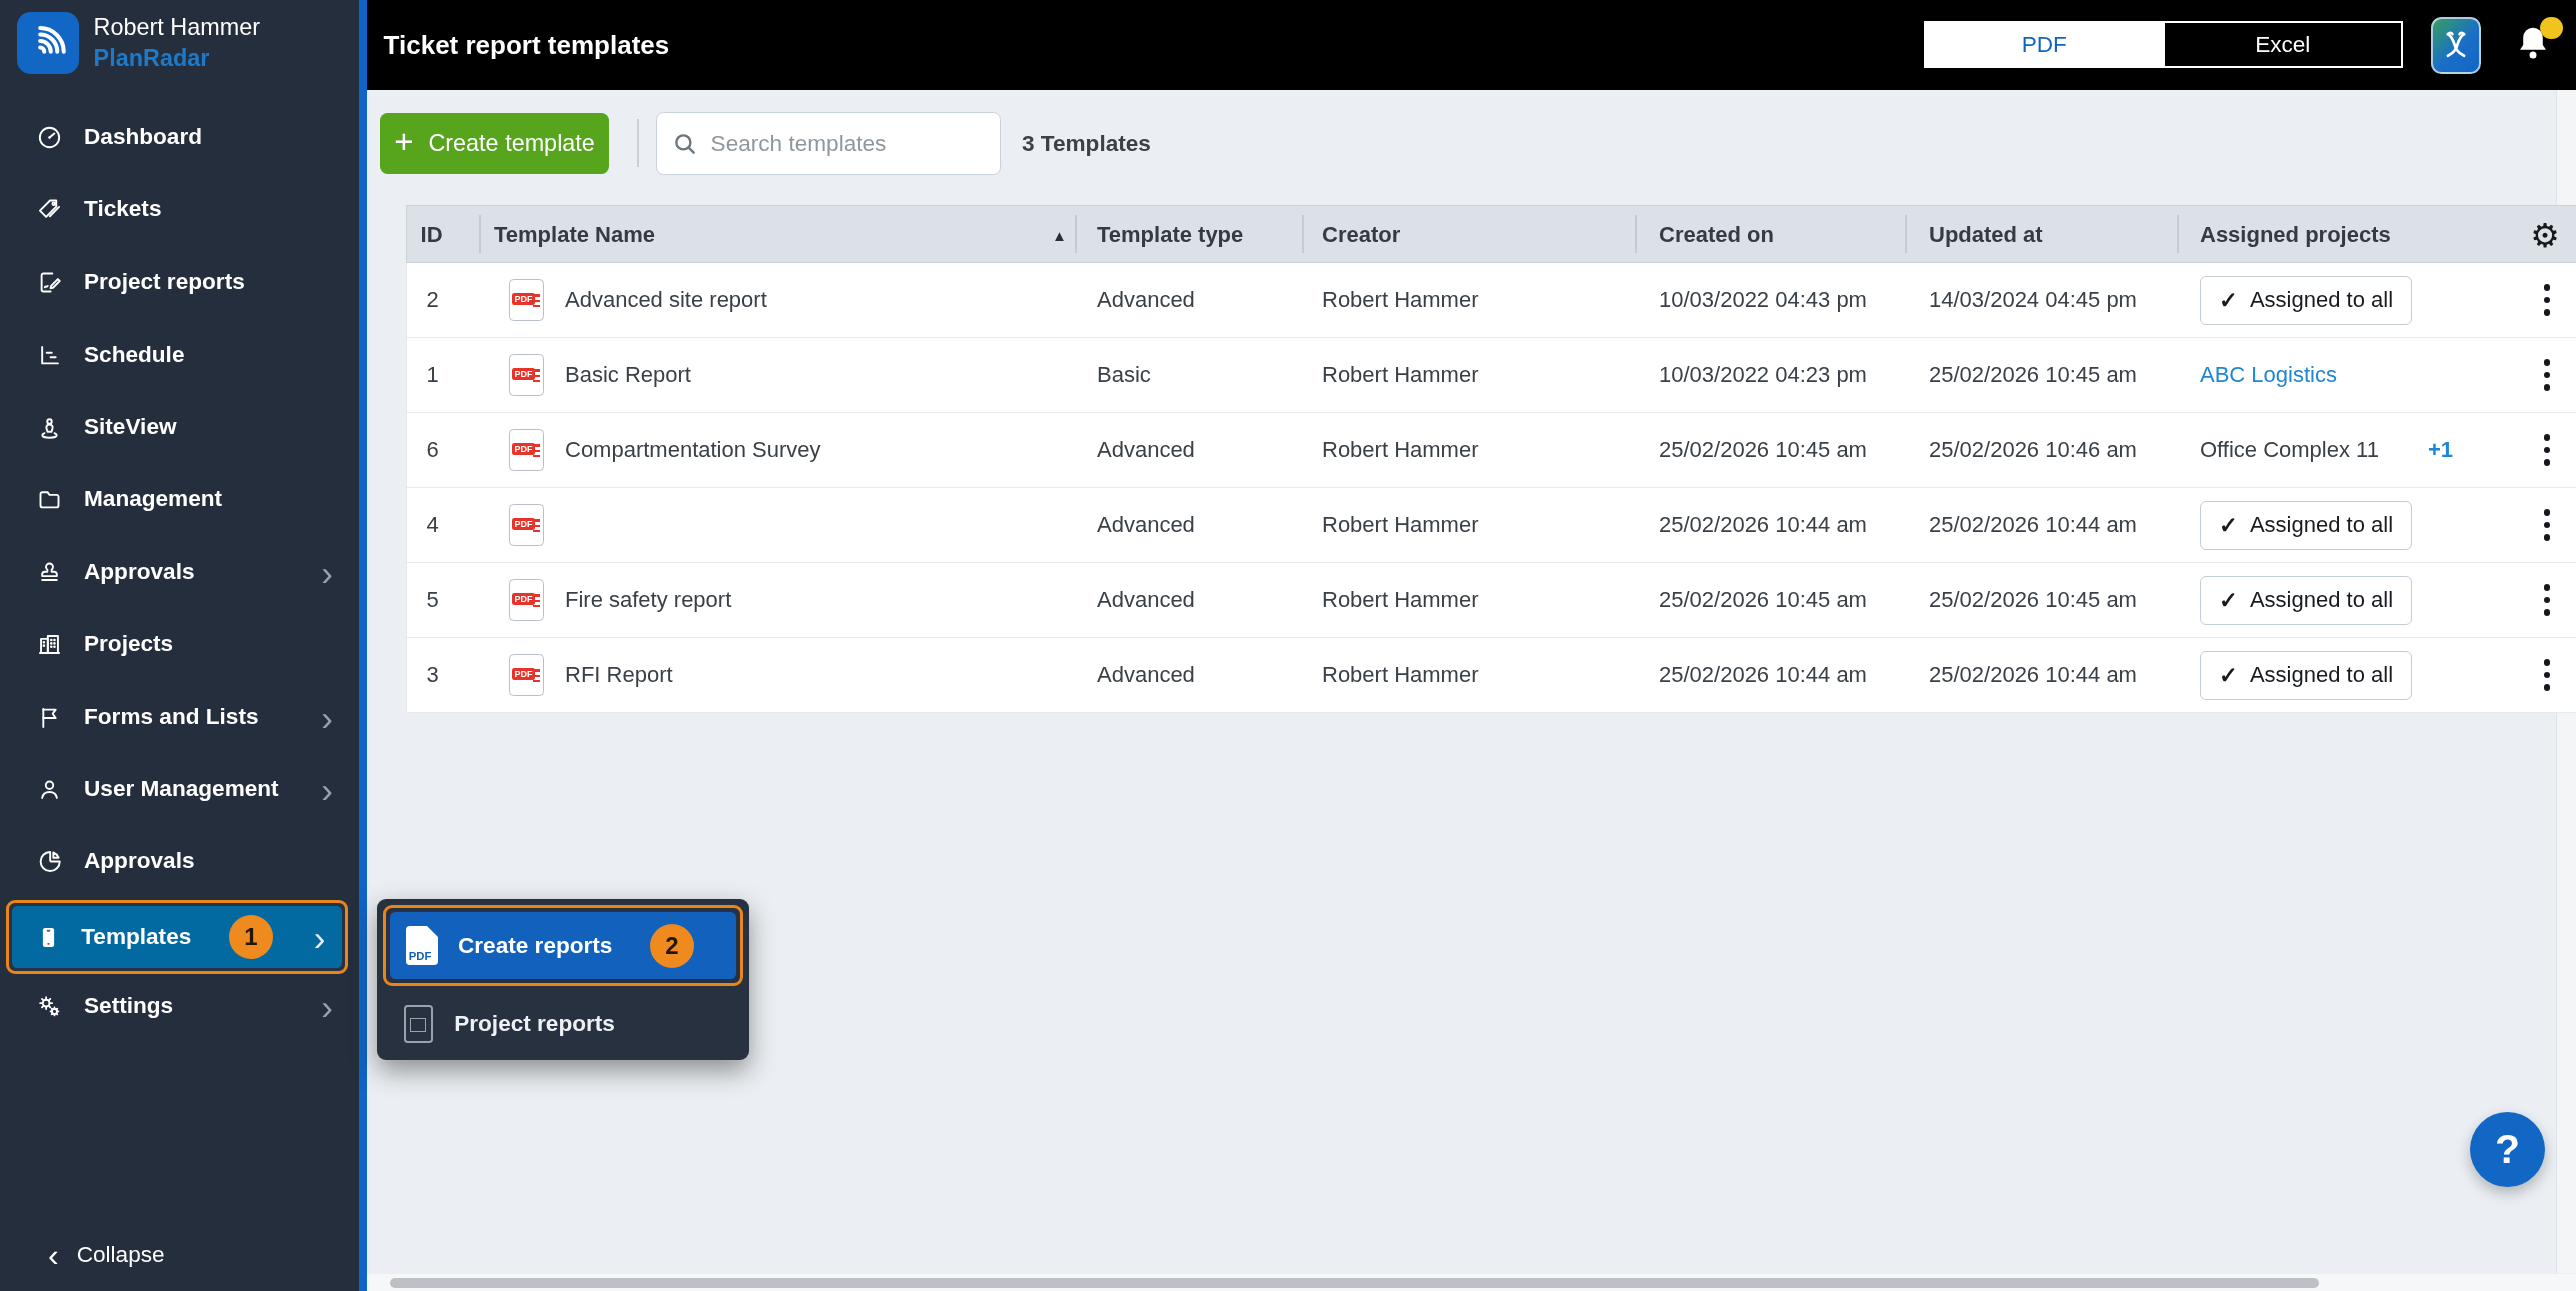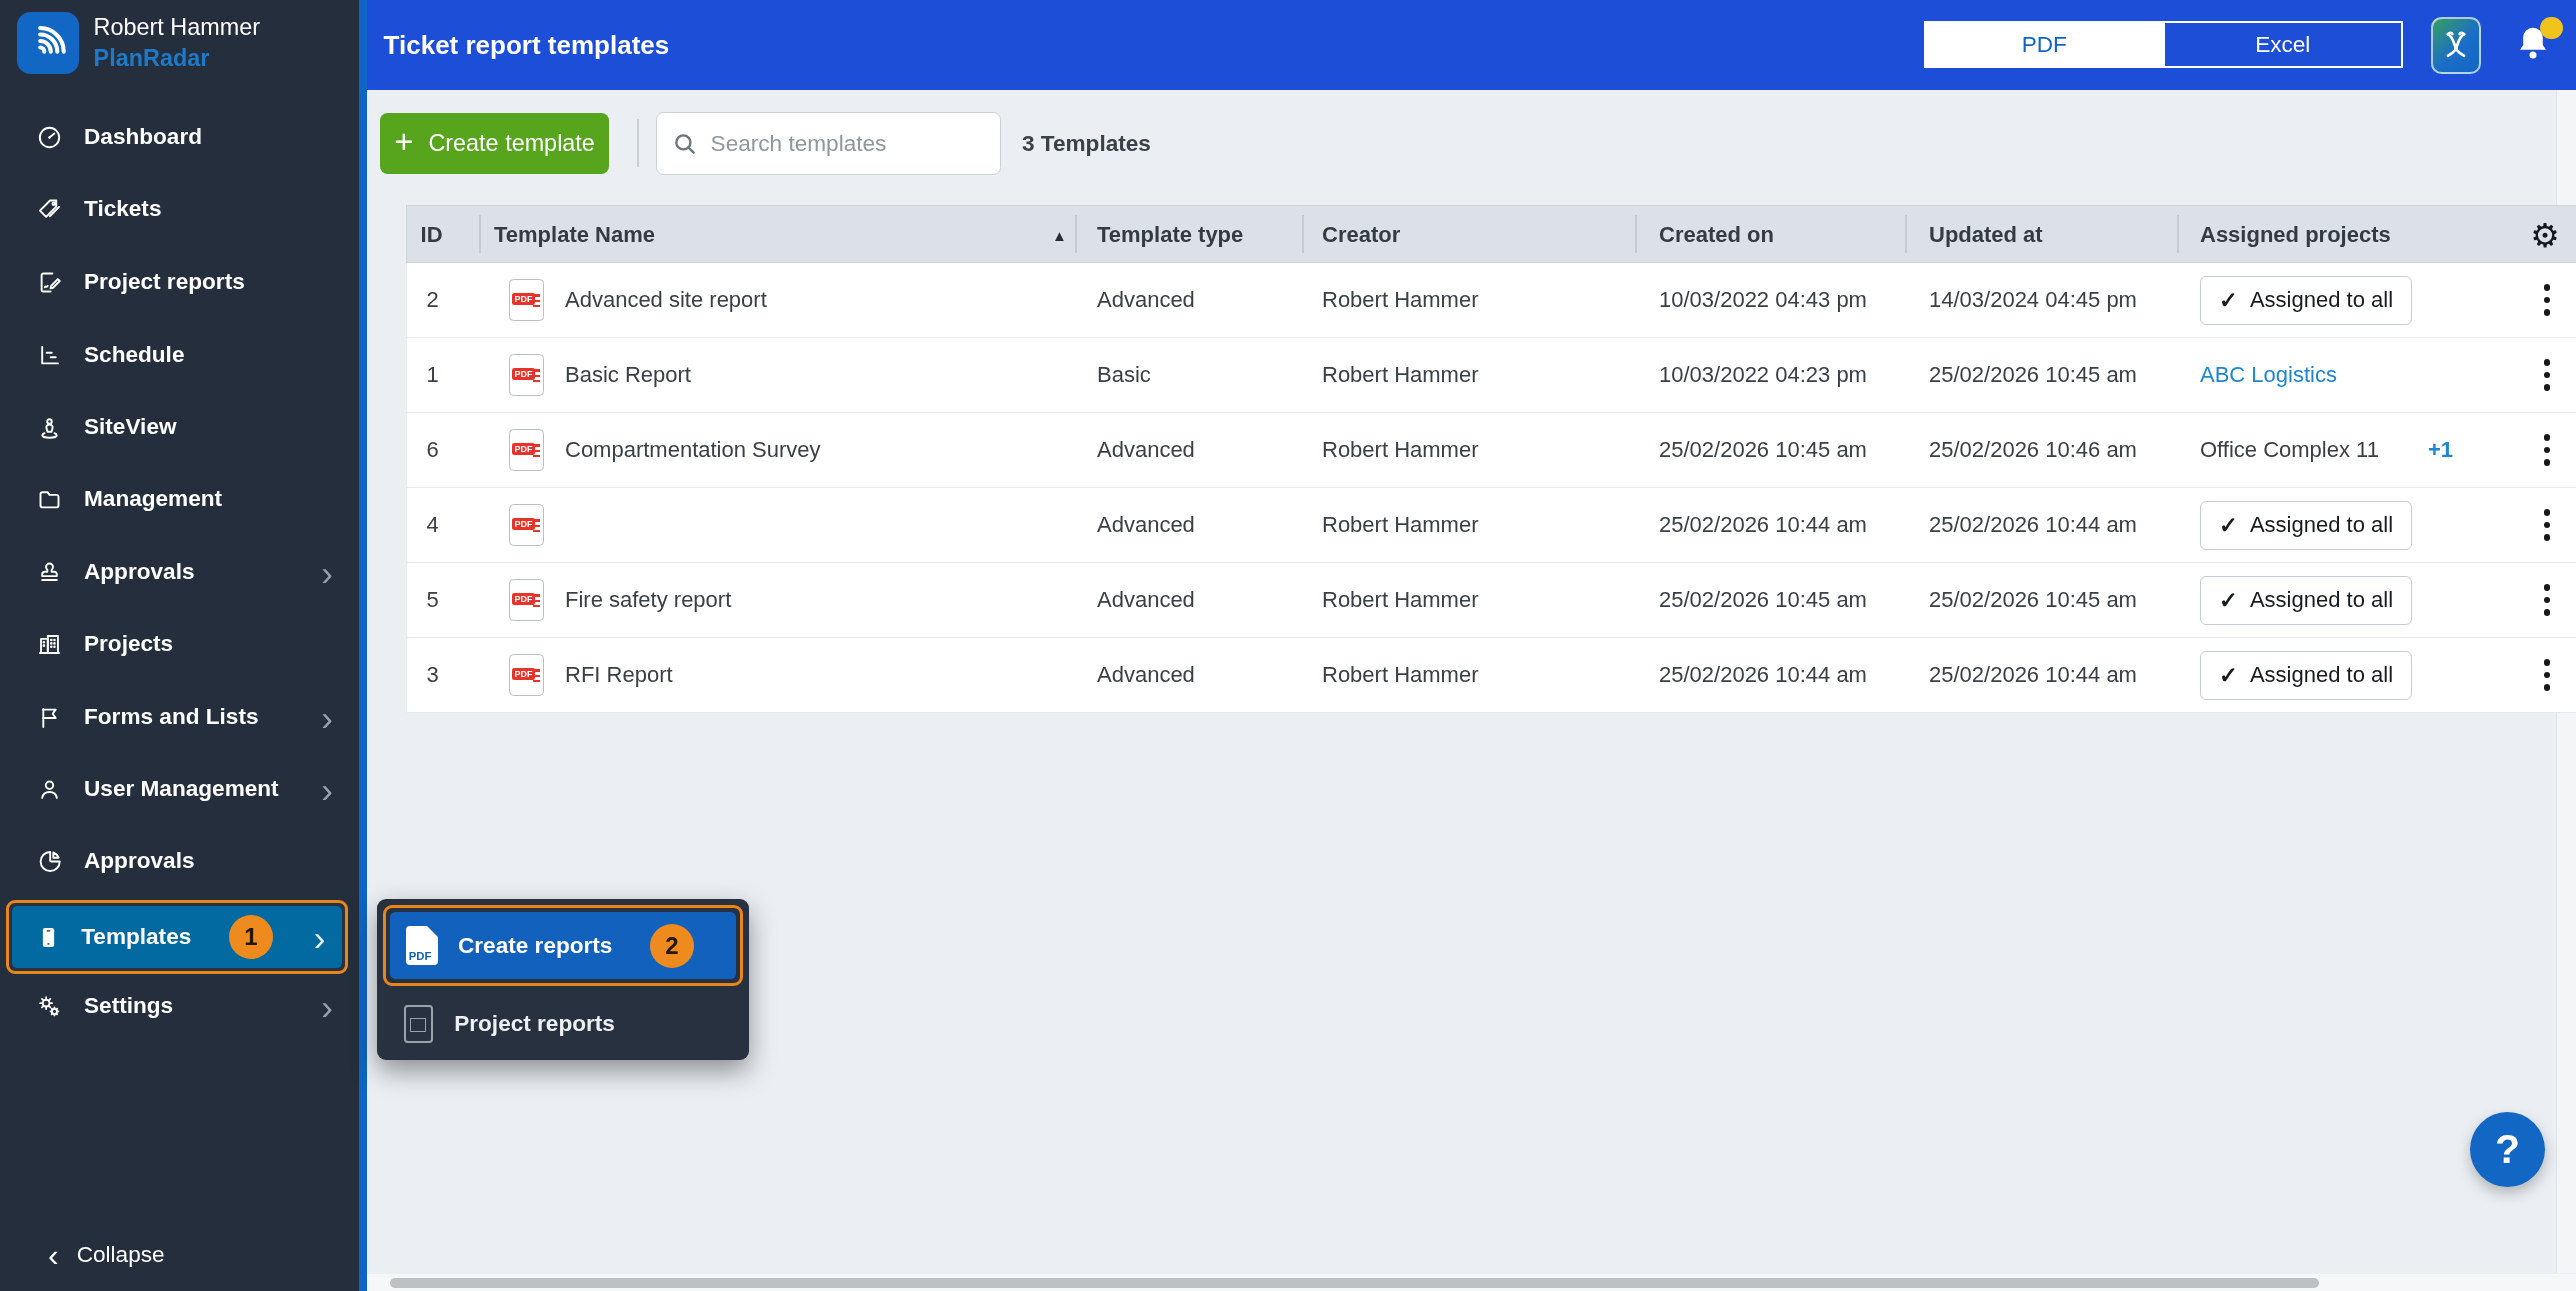--- a/index.html
+++ b/index.html
@@ -45,21 +45,21 @@
 
   .doc-pdf{position:relative;width:32px;height:39px;background:#fff;border-radius:3.8px;flex:0 0 32px;}
   .doc-pdf::after{content:"";position:absolute;top:0;right:0;width:0;height:0;
                   border-top:11.3px solid #1161bd;border-left:11.3px solid transparent;}
   .doc-pdf .lbl{position:absolute;left:2.3px;bottom:3px;font-size:11.3px;font-weight:700;color:#0f61ba;}
   .doc-grid{position:relative;width:29px;height:38px;border:2.3px solid #9aa2ac;border-radius:3.8px;
             box-sizing:border-box;flex:0 0 29px;}
   .doc-grid::after{content:"";position:absolute;left:3.8px;top:11.3px;width:13.6px;height:12px;border:1.5px solid #9aa2ac;}
 
   
-  .header{position:absolute;left:367px;top:0;width:2209px;height:90px;background:#1d4ed8;z-index:1;}
+  .header{position:absolute;left:367px;top:0;width:2209px;height:90px;background:#000000;z-index:1;}
   .page-title{position:absolute;left:16.6px;top:0;height:90px;display:flex;align-items:center;
               color:#fff;font-size:26px;font-weight:700;}
   .seg{position:absolute;left:1557px;top:21px;width:479px;height:47px;border:2.3px solid #fff;
        display:flex;box-sizing:border-box;}
   .seg-pdf{flex:1;background:#fff;color:#0e65c6;display:flex;align-items:center;justify-content:center;
            font-size:22.6px;cursor:pointer;}
   .seg-excel{flex:1;color:#fff;border-left:2.3px solid #fff;display:flex;align-items:center;justify-content:center;
              font-size:22.6px;cursor:pointer;}
   .connect-btn{position:absolute;left:2064px;top:16.6px;width:50px;height:57px;border:2.3px solid rgba(255,255,255,.65);
                border-radius:10.6px;background:linear-gradient(135deg,#35a05e 0%,#1b6ec7 55%,#1266c4 100%);

